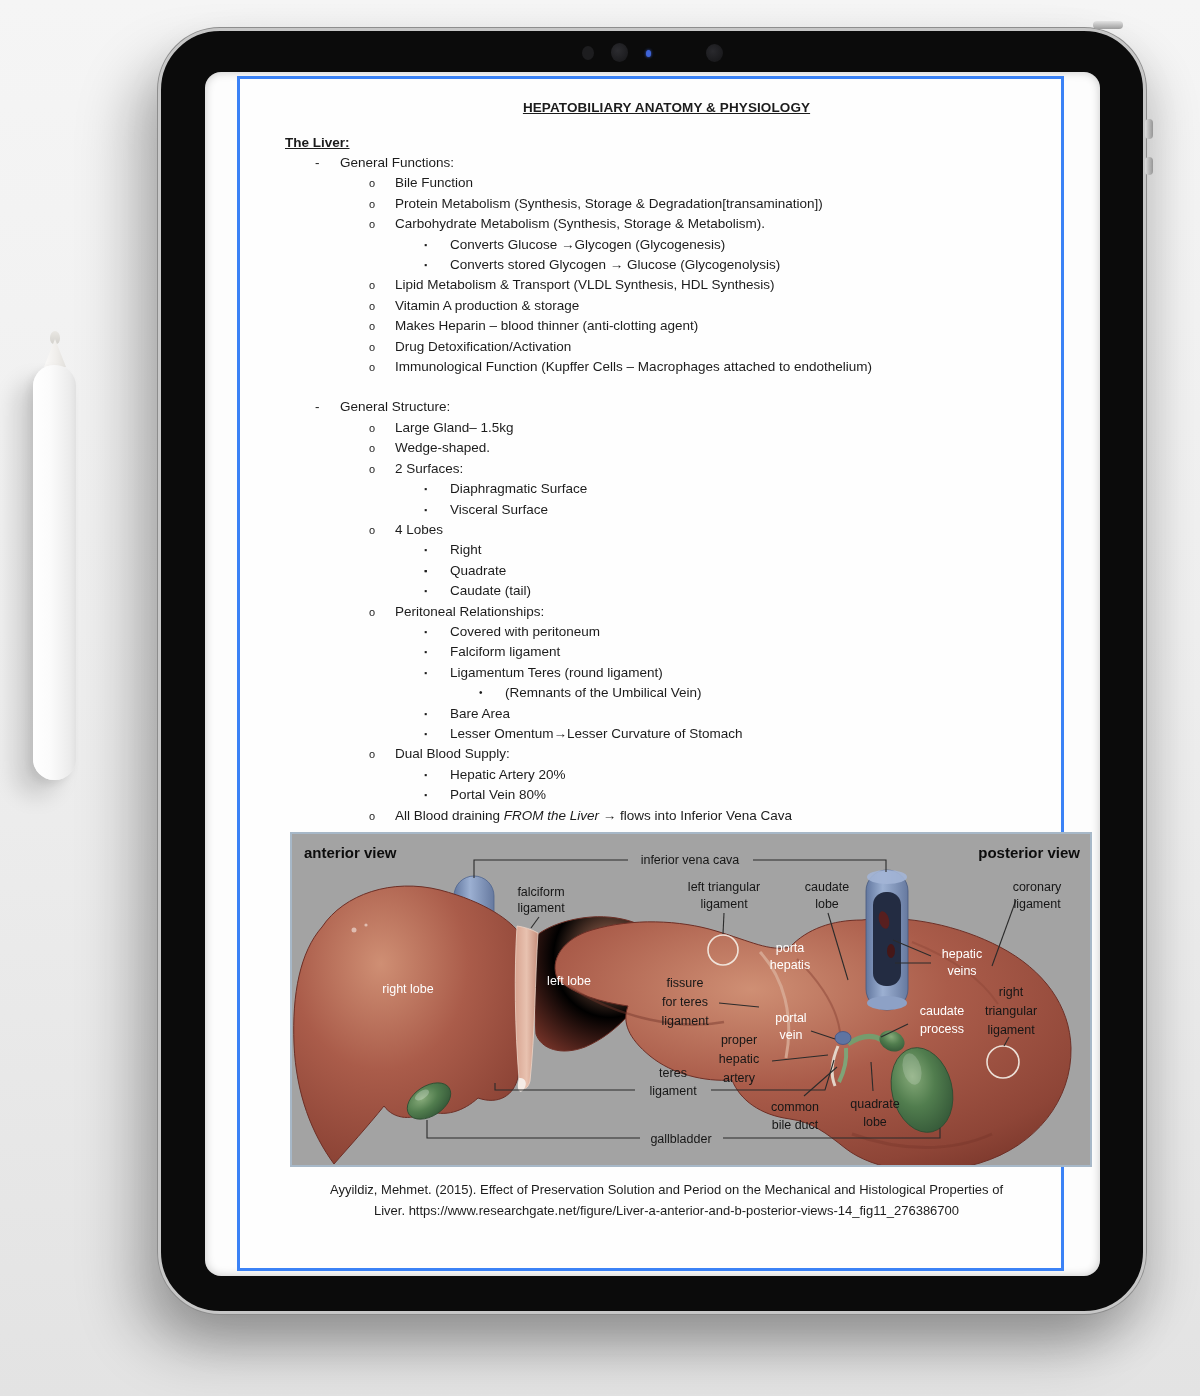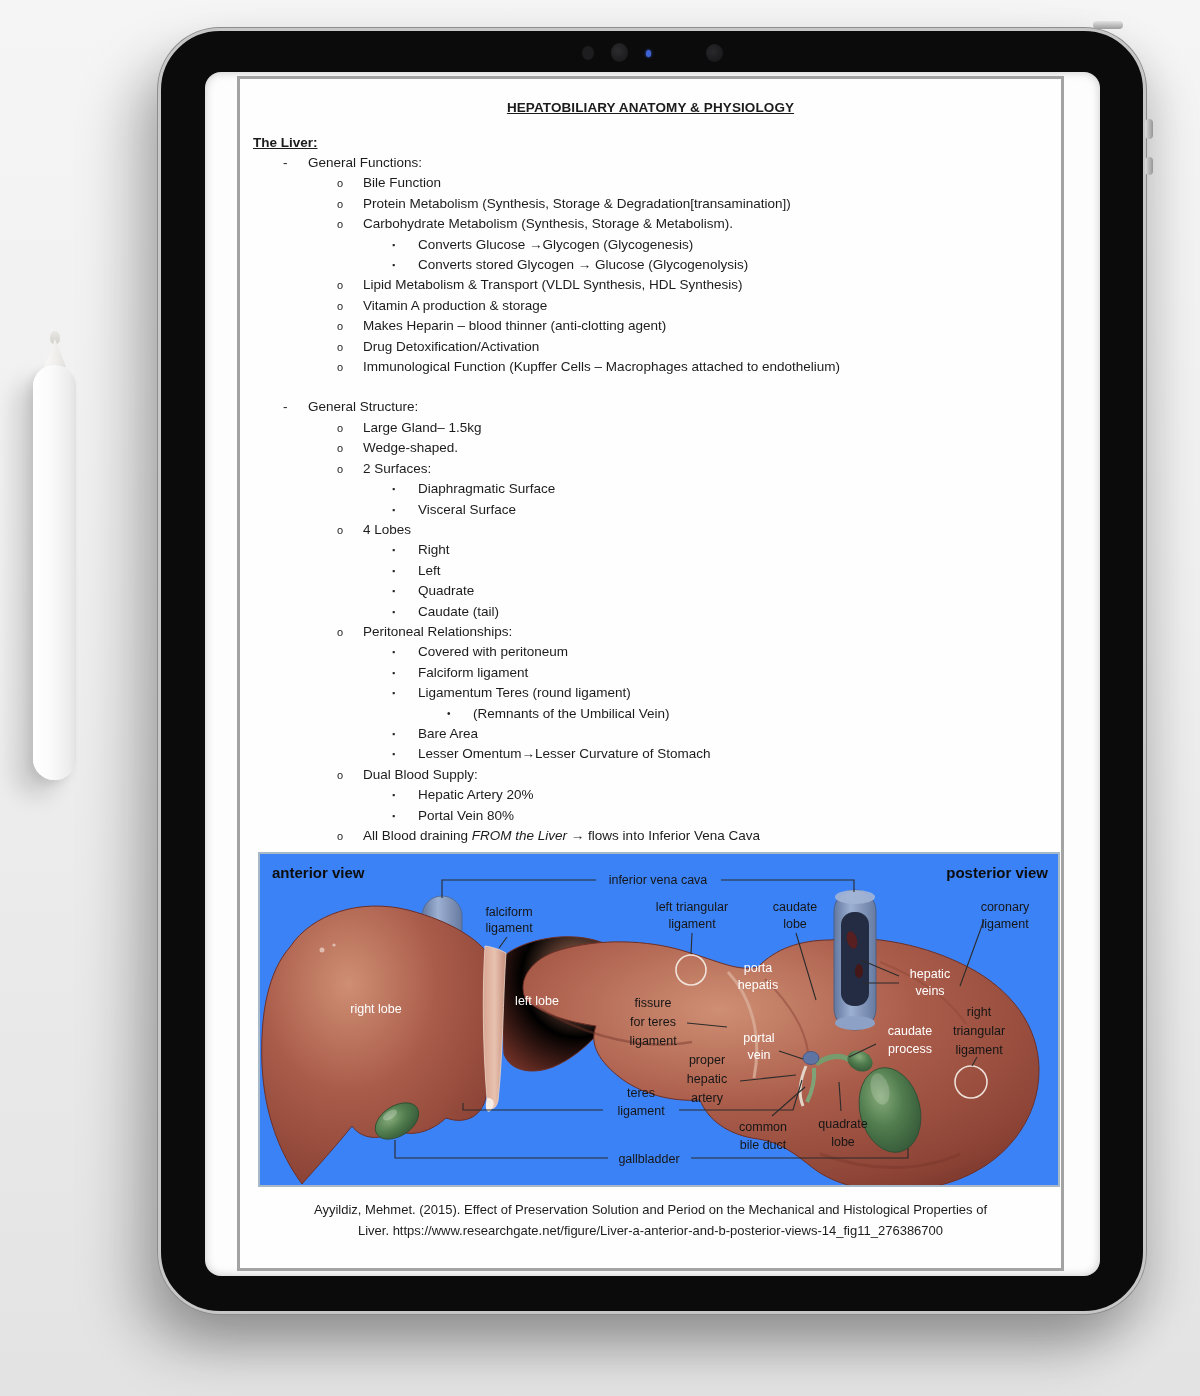--- a/index.html
+++ b/index.html
@@ -32,35 +32,35 @@
   .camdot{left:485px;top:19px;width:5px;height:7px;background:#3f64d8;box-shadow:0 0 3px #3f64d8;}
   .btn{position:absolute;background:linear-gradient(180deg,#e3e3e3,#9c9c9c);border-radius:4px;}
   .power{left:932px;top:-10px;width:30px;height:8px;}
   .vol1{right:-10px;top:88px;width:8px;height:20px;background:linear-gradient(90deg,#dcdcdc,#969696);}
   .vol2{right:-10px;top:126px;width:8px;height:18px;background:linear-gradient(90deg,#dcdcdc,#969696);}
 
   #screen{position:absolute;left:44px;top:41px;width:895px;height:1204px;background:#fdfdfd;
     border-radius:16px;overflow:hidden;box-shadow:inset 0 0 10px rgba(0,0,0,0.22);}
 
   
-  #redbox{position:absolute;left:32px;top:4px;right:36px;bottom:5px;border:3px solid #a3a3a3;background:#fefefe;}
+  #redbox{position:absolute;left:32px;top:4px;right:36px;bottom:5px;border:3px solid #3b82f6;background:#fefefe;padding-left:32px;}
   .title{margin-top:21px;text-align:center;font-size:13.5px;font-weight:700;text-decoration:underline;letter-spacing:0.1px;}
   .heading{margin-top:20px;margin-left:13px;font-size:13.5px;font-weight:700;text-decoration:underline;}
   #notes{margin-top:3px;}
   .line{position:relative;line-height:20.4px;font-size:13.5px;white-space:nowrap;}
   .bullet{position:absolute;top:0;}
   .lvl1 .bullet{left:43px;}  .lvl1 .txt{margin-left:68px;display:block;}
   .lvl2 .bullet{left:97px;font-size:11px;} .lvl2 .txt{margin-left:123px;display:block;}
   .lvl3 .bullet{left:152px;font-size:8.5px;} .lvl3 .txt{margin-left:178px;display:block;}
   .lvl4 .bullet{left:207px;font-size:10px;} .lvl4 .txt{margin-left:233px;display:block;}
   .bb{font-weight:400;} .ii{font-style:italic;}
   .spacer{height:20px;}
 
   #figure{position:relative;margin-left:18px;margin-top:6px;width:802px;height:335px;
-    border:2px solid #a7b8c8;box-sizing:border-box;background:#3b82f6;}
+    border:2px solid #a7b8c8;box-sizing:border-box;background:#a3a3a3;}
   #figure svg{display:block;width:100%;height:100%;}
   .dl{font-size:12.5px;fill:#161616;}
   .dw{font-size:12.5px;fill:#ffffff;}
   .dv{font-size:15px;font-weight:700;fill:#0d0d0d;}
   .lline{stroke:#2b2b2b;stroke-width:1.1;fill:none;}
   .citation{margin-top:12px;text-align:center;font-size:13px;line-height:21px;}
 </style>
 </head>
 <body>
 
@@ -158,21 +158,20 @@
             <div class="line lvl2">
               <span class="bullet">o</span>
               <span class="txt"><span class="bb">4 Lobes</span></span>
             </div>
             <div class="line lvl3">
               <span class="bullet">▪</span>
               <span class="txt"><span>Right</span></span>
             </div>
             <div class="line lvl3">
               <span class="bullet">▪</span>
-              <span class="txt"><span>Left</span></span>
             </div>
             <div class="line lvl3">
               <span class="bullet">▪</span>
               <span class="txt"><span>Quadrate</span></span>
             </div>
             <div class="line lvl3">
               <span class="bullet">▪</span>
               <span class="txt"><span>Caudate (tail)</span></span>
             </div>
             <div class="line lvl2">

